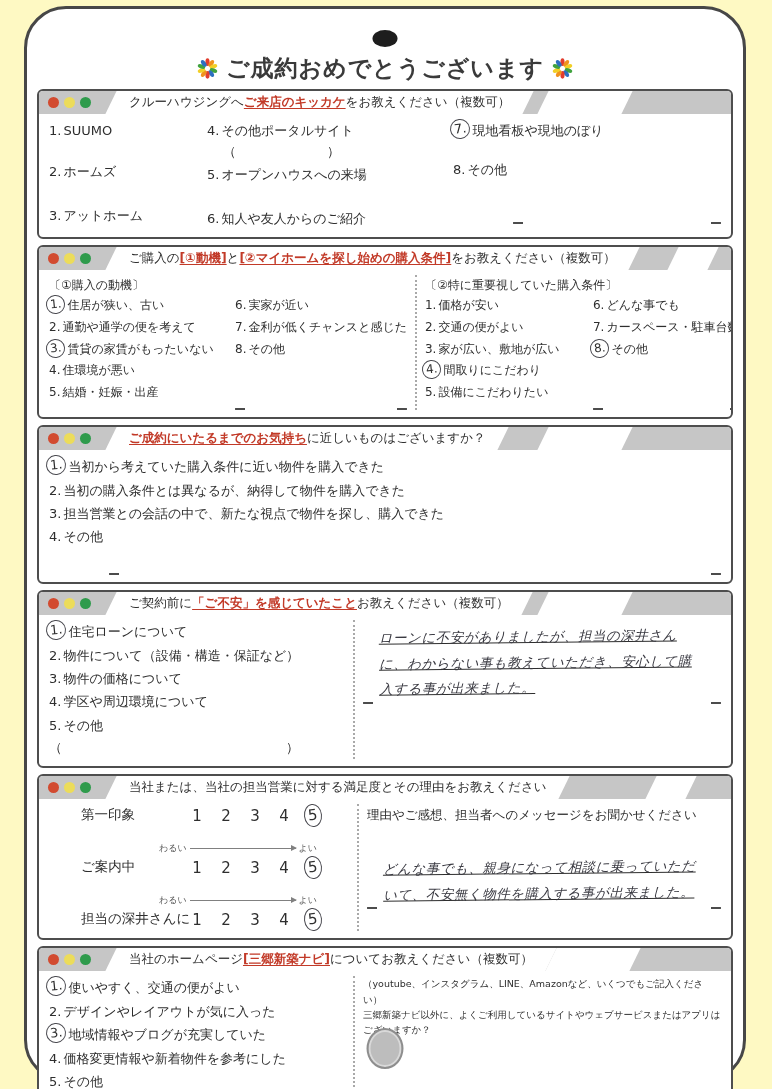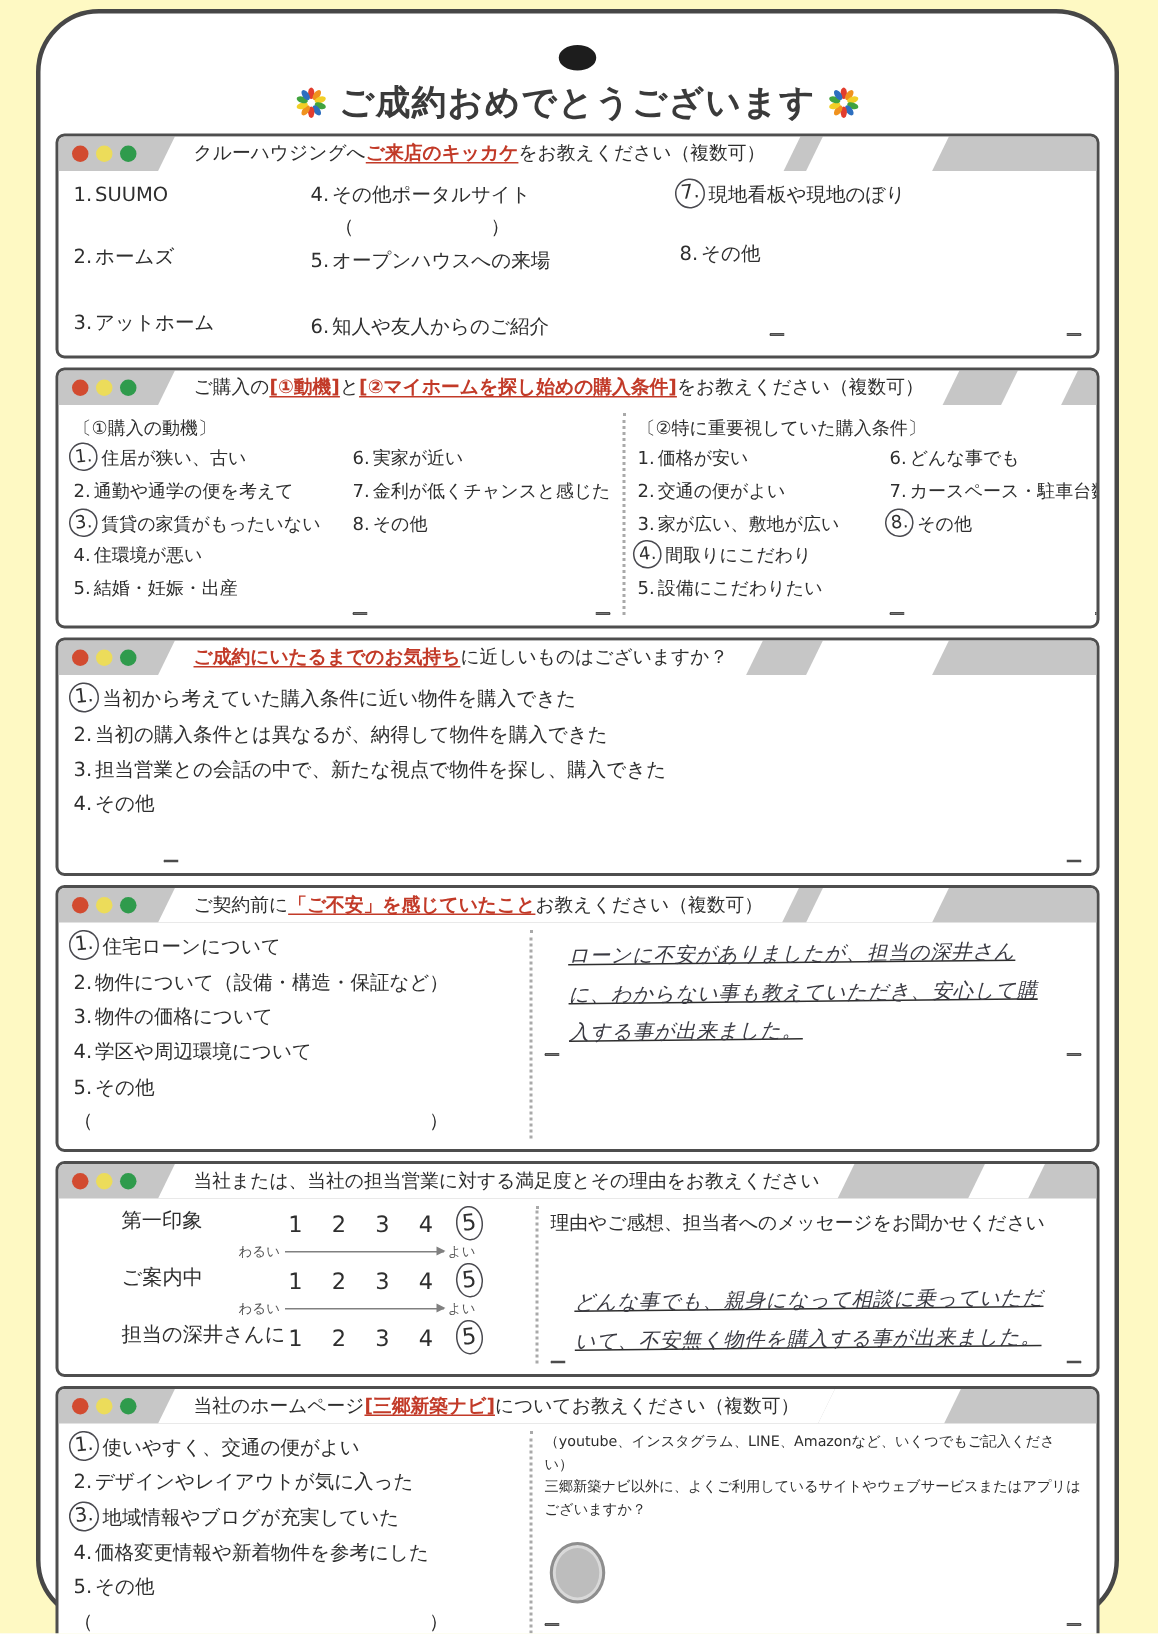--- a/index.html
+++ b/index.html
@@ -53,21 +53,21 @@
   .hand { font-style:italic; color:#3a3a42; font-size:13.5px; line-height:1.9;
           letter-spacing:0.5px; transform:rotate(-0.6deg); }
 
   .vdiv { border-left:2px dotted #a9a9a9; margin:0 8px; }
 
   
   .rrow { display:flex; align-items:flex-start; line-height:1.5;margin-left:32px; }
   .rlabel { width:108px; font-size:13.5px; white-space:nowrap; }
   .rnums { display:flex; gap:17px; font-size:15px; margin-left:2px; align-items:center; }
   .rn { display:inline-block; min-width:12px; text-align:center; }
-  .scale { display:flex; align-items:center; font-size:9px; color:#555; margin:1px 0 1px 110px; width:158px; }
+  .scale { display:flex; align-items:center; font-size:9px; color:#555; margin:15px 0 1px 110px; width:158px; }
   .sline { flex:1; height:1px; background:#808080; margin:0 3px; position:relative; }
   .sline::after { content:""; position:absolute; right:-1px; top:-3px;
                   border-left:6px solid #808080; border-top:3px solid transparent; border-bottom:3px solid transparent; }
 
   .smalltext { font-size:9.5px; line-height:1.6; color:#2e2e2e; }
 </style>
 </head>
 <body>
 
 <svg width="0" height="0" style="position:absolute">

